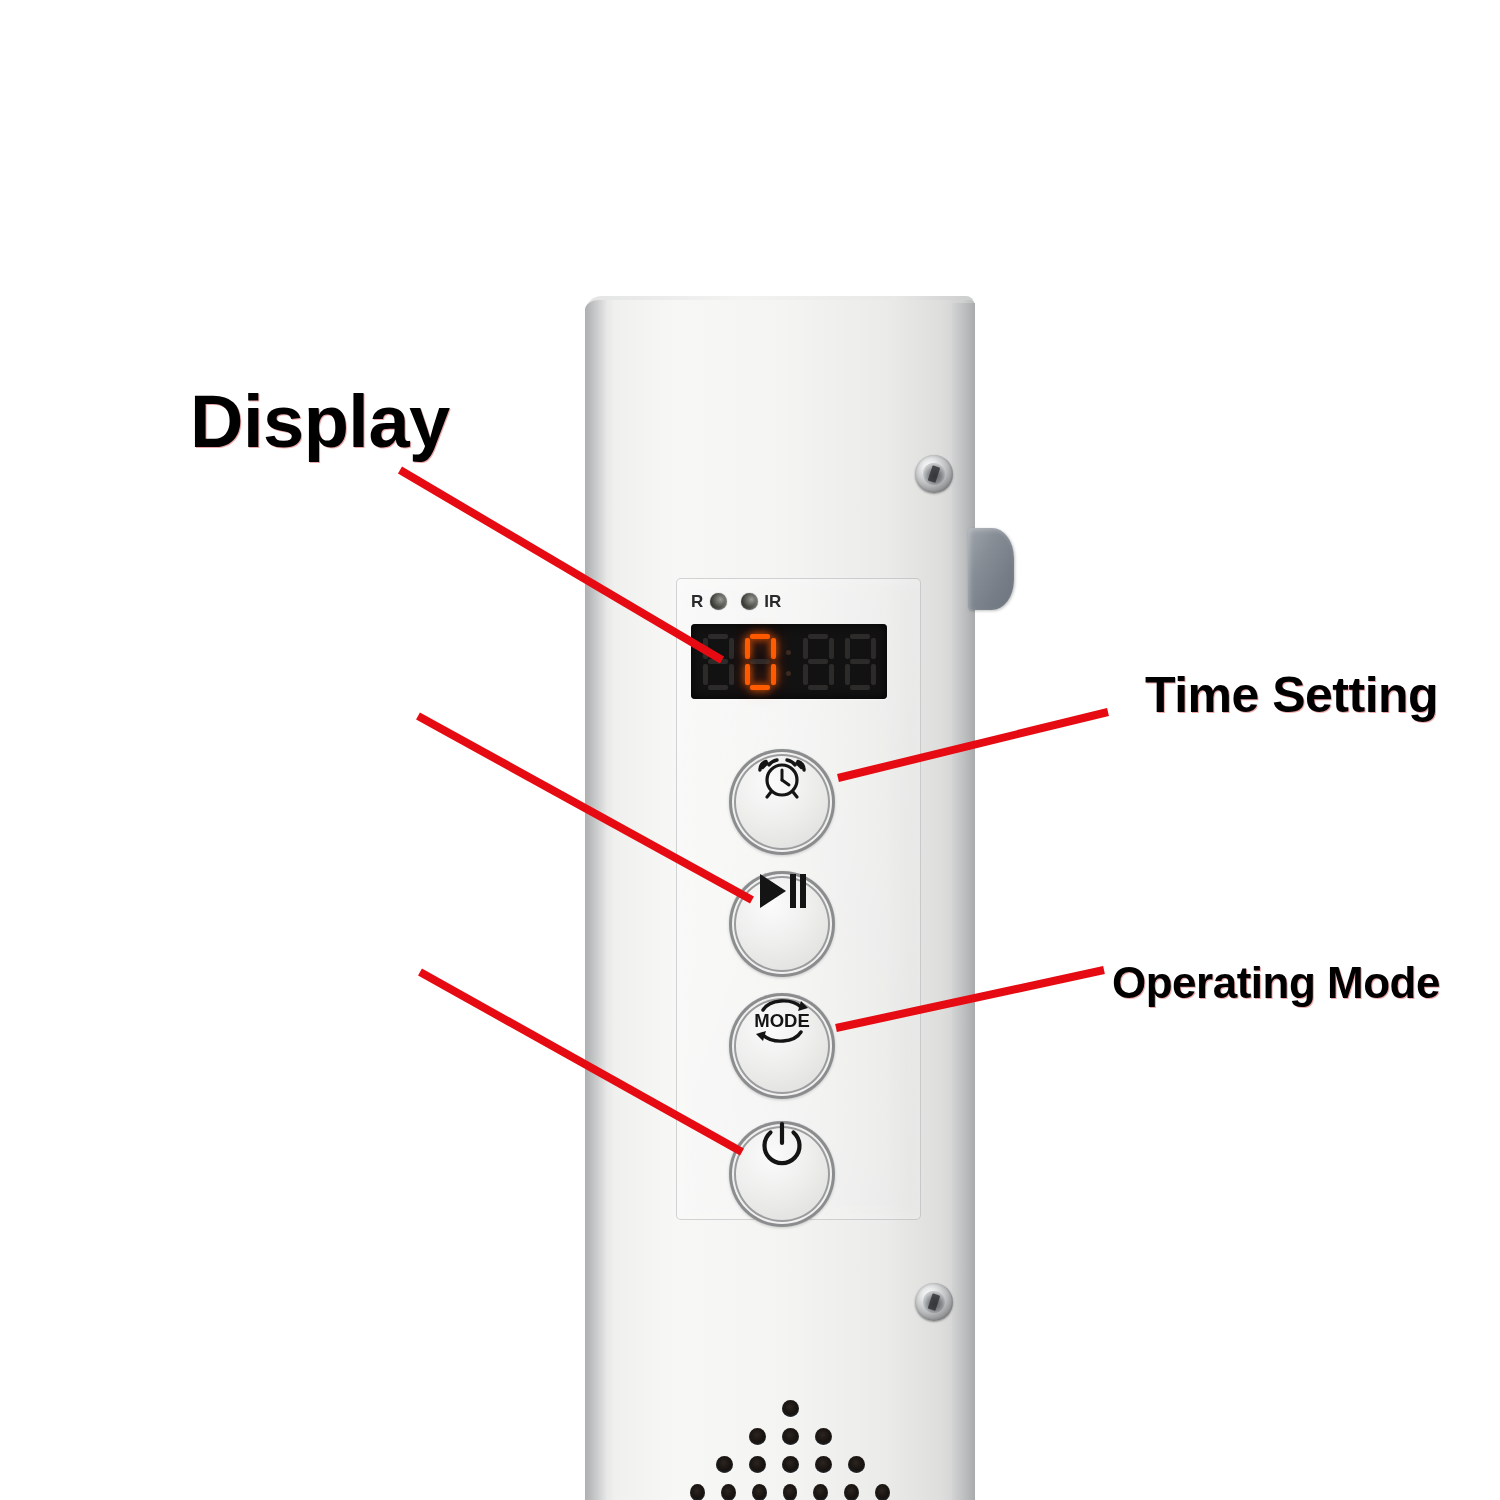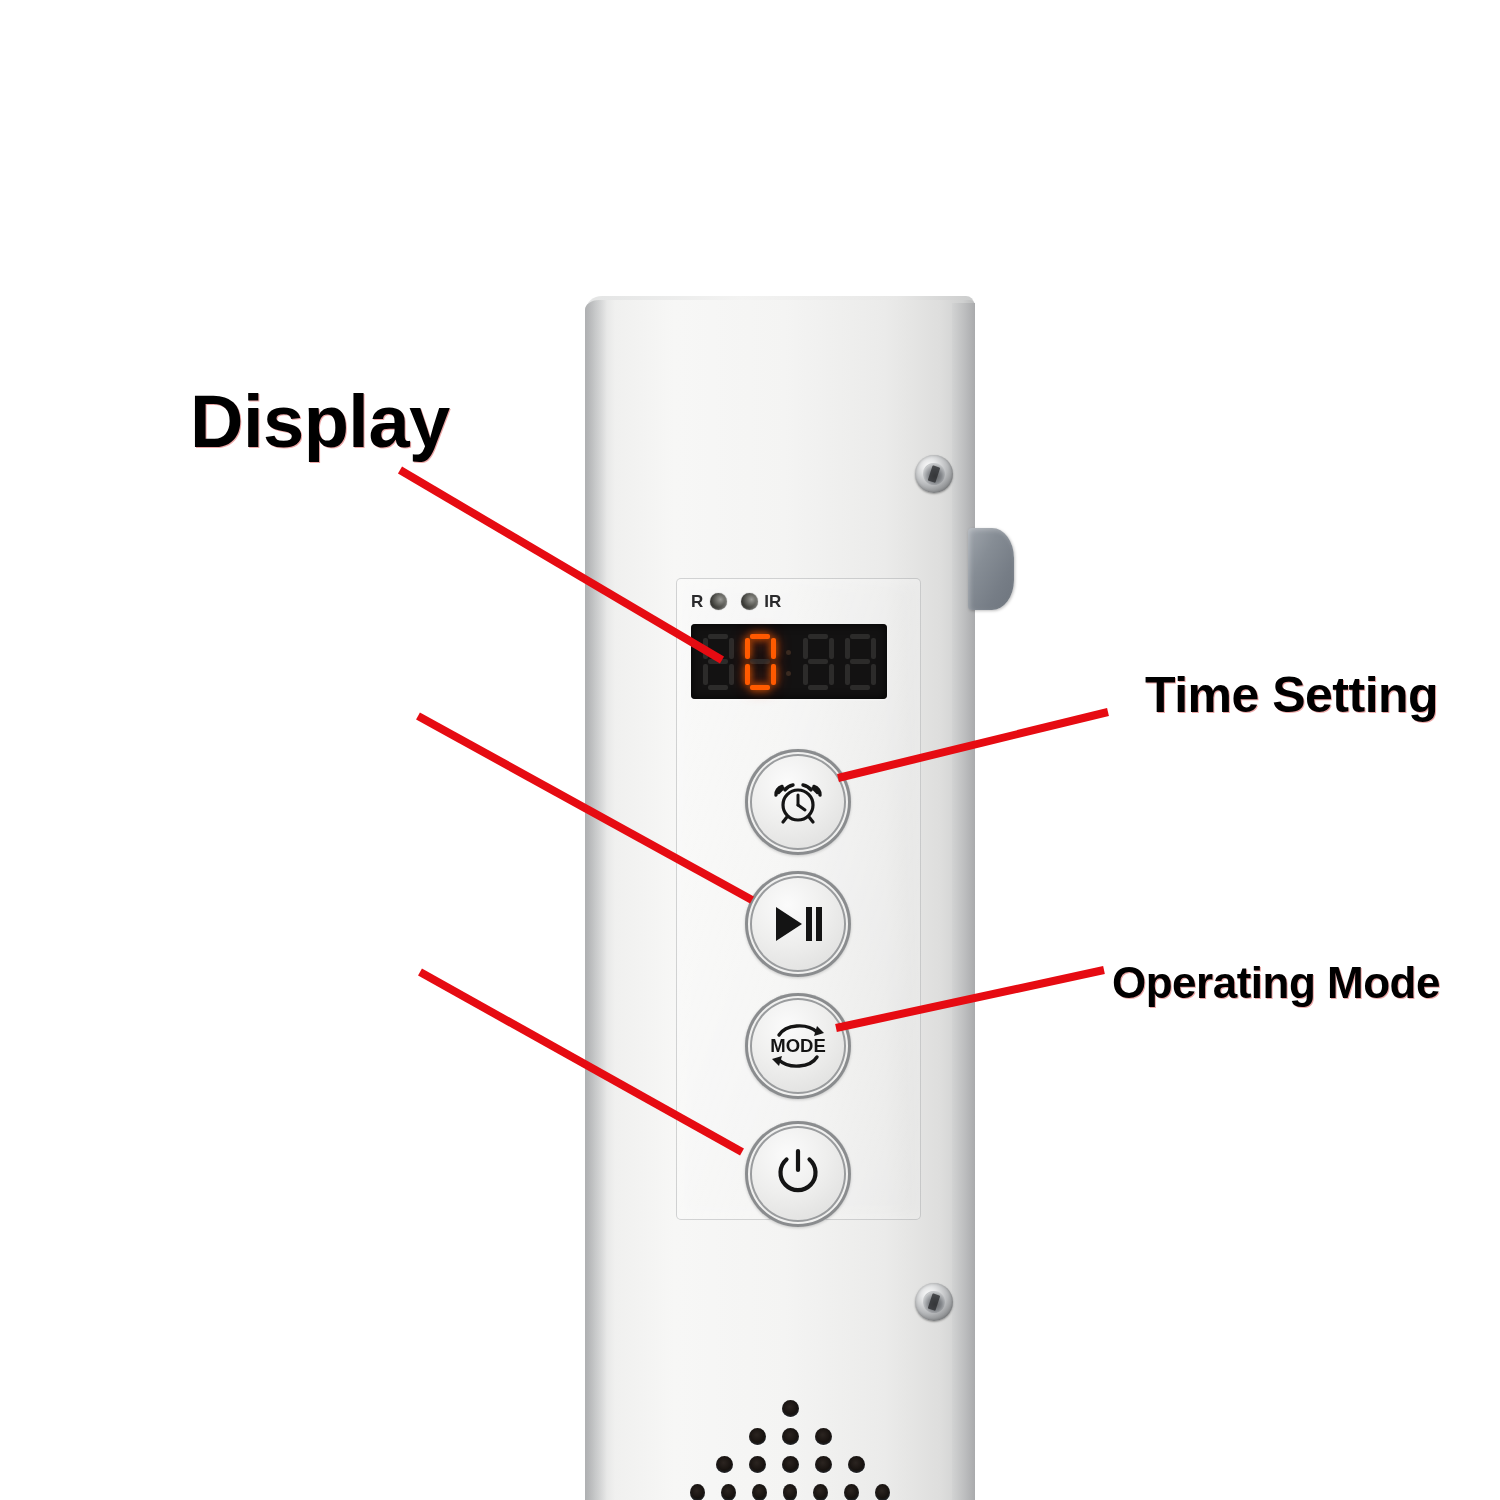--- a/index.html
+++ b/index.html
@@ -193,32 +193,32 @@
     border-radius: 50%;
     background: #3a2a20;
     display: block;
   }
   .colon i.top { top: 16px; }
   .colon i.bot { top: 37px; }
 
   
   .btn {
     position: absolute;
-    left: 68px;
+    left: 52px;
     width: 106px;
     height: 106px;
     border-radius: 50%;
     background: radial-gradient(circle at 40% 32%, #fbfbfb 0%, #eeeeed 42%, #e3e3e2 70%, #d5d5d4 100%);
     box-shadow:
       inset 0 0 0 3px #8a8c8e,
       inset 0 0 0 5px #f0f0ef,
       inset 0 0 0 7px #9a9c9e,
       0 1px 3px rgba(0,0,0,0.18);
     display: flex;
-    align-items: center;
+    align-items: flex-start;
     justify-content: center;
   }
   #btn-timer { top: 170px; }
   #btn-playpause { top: 292px; }
   #btn-mode { top: 414px; }
   #btn-power { top: 542px; }
   .btn svg { display: block; }
 
   
   #speaker-grille {

